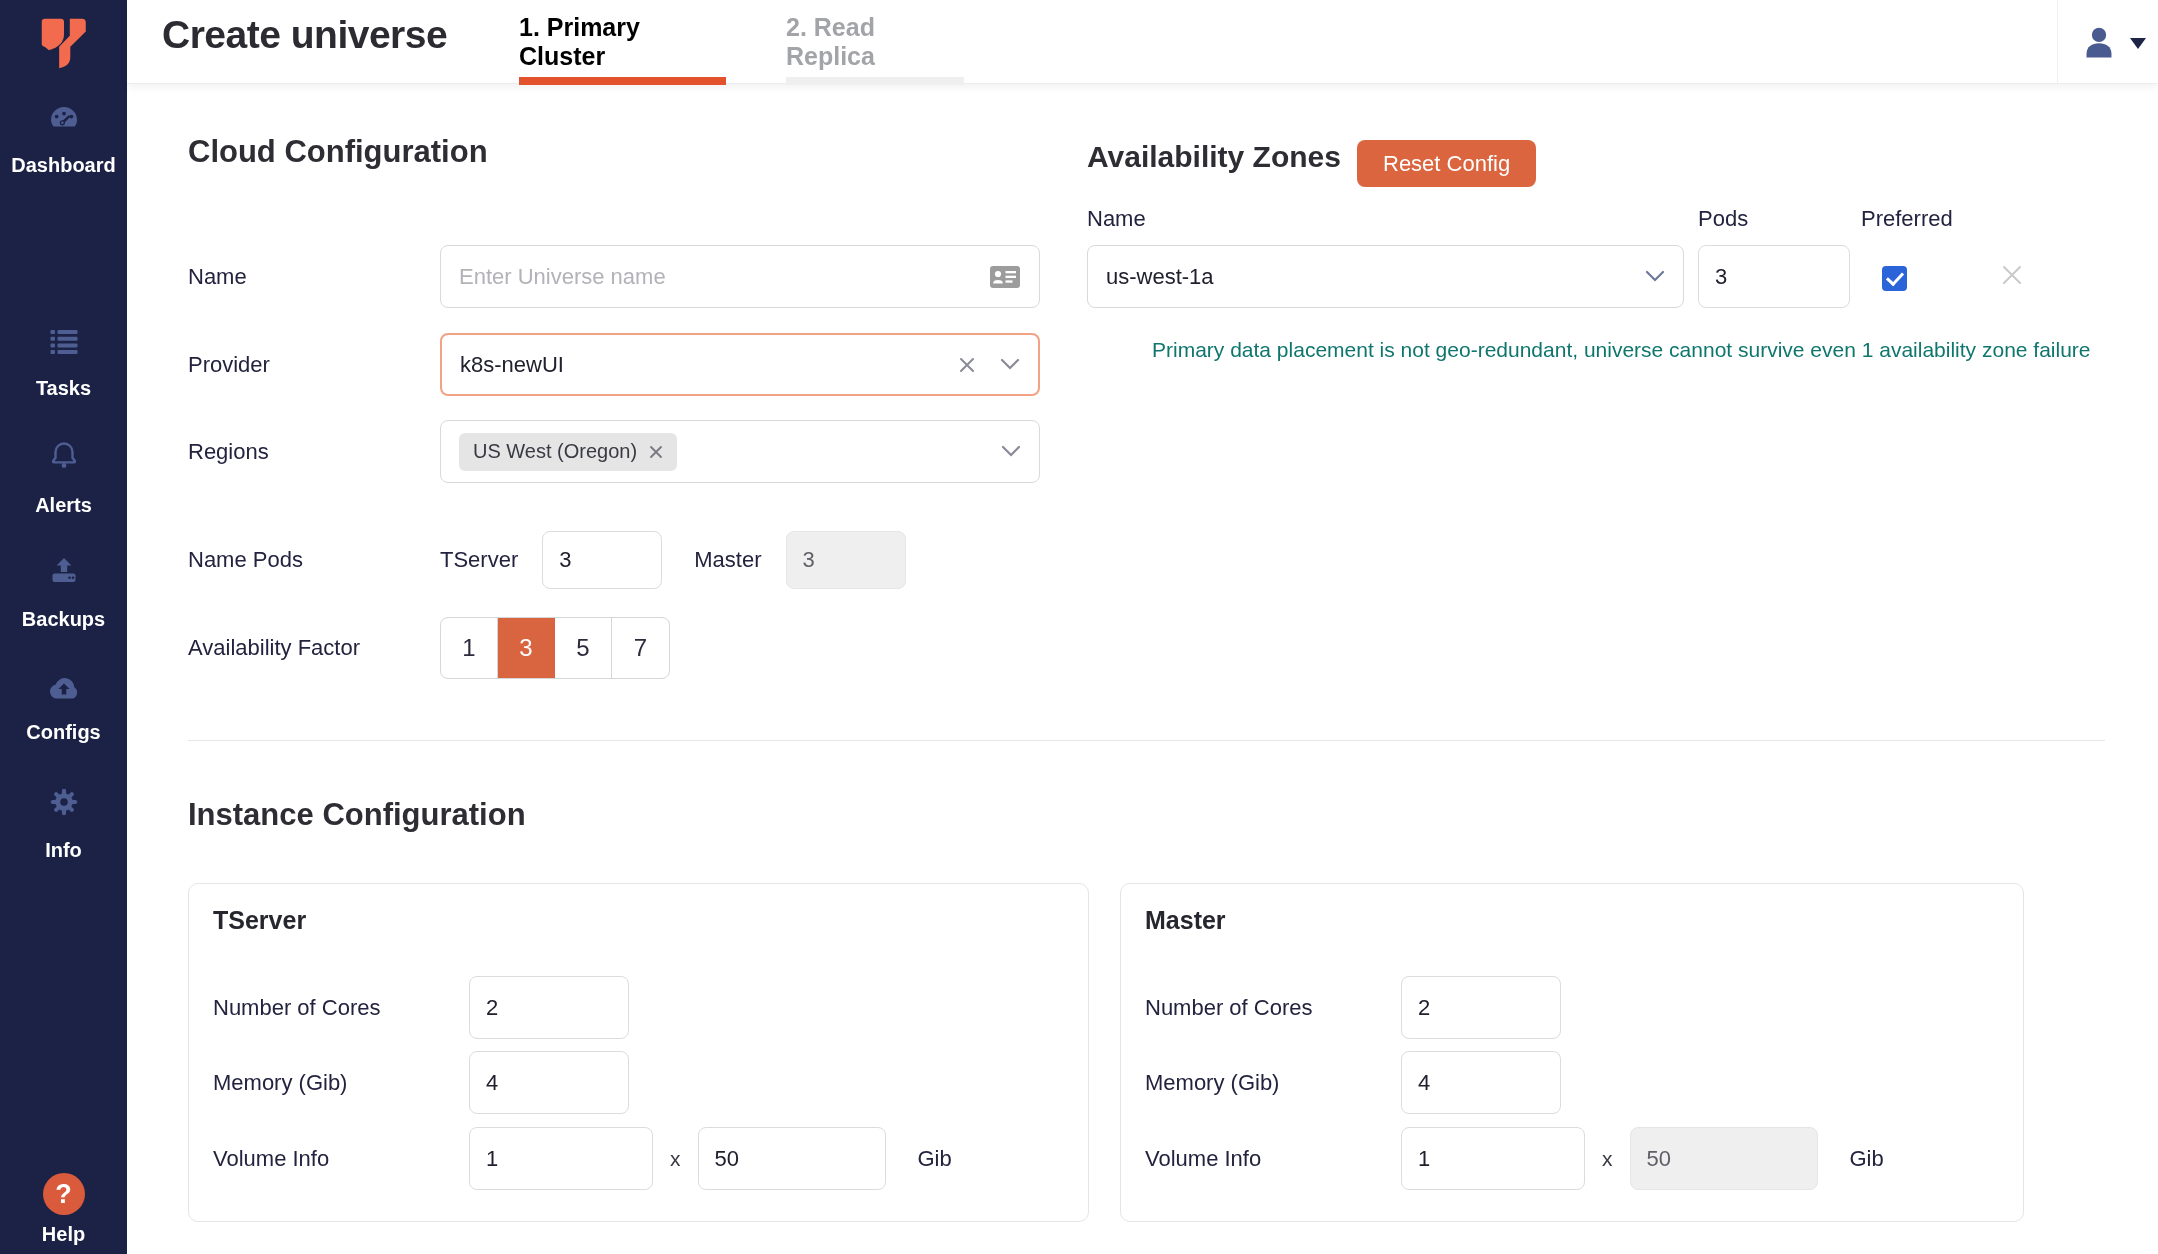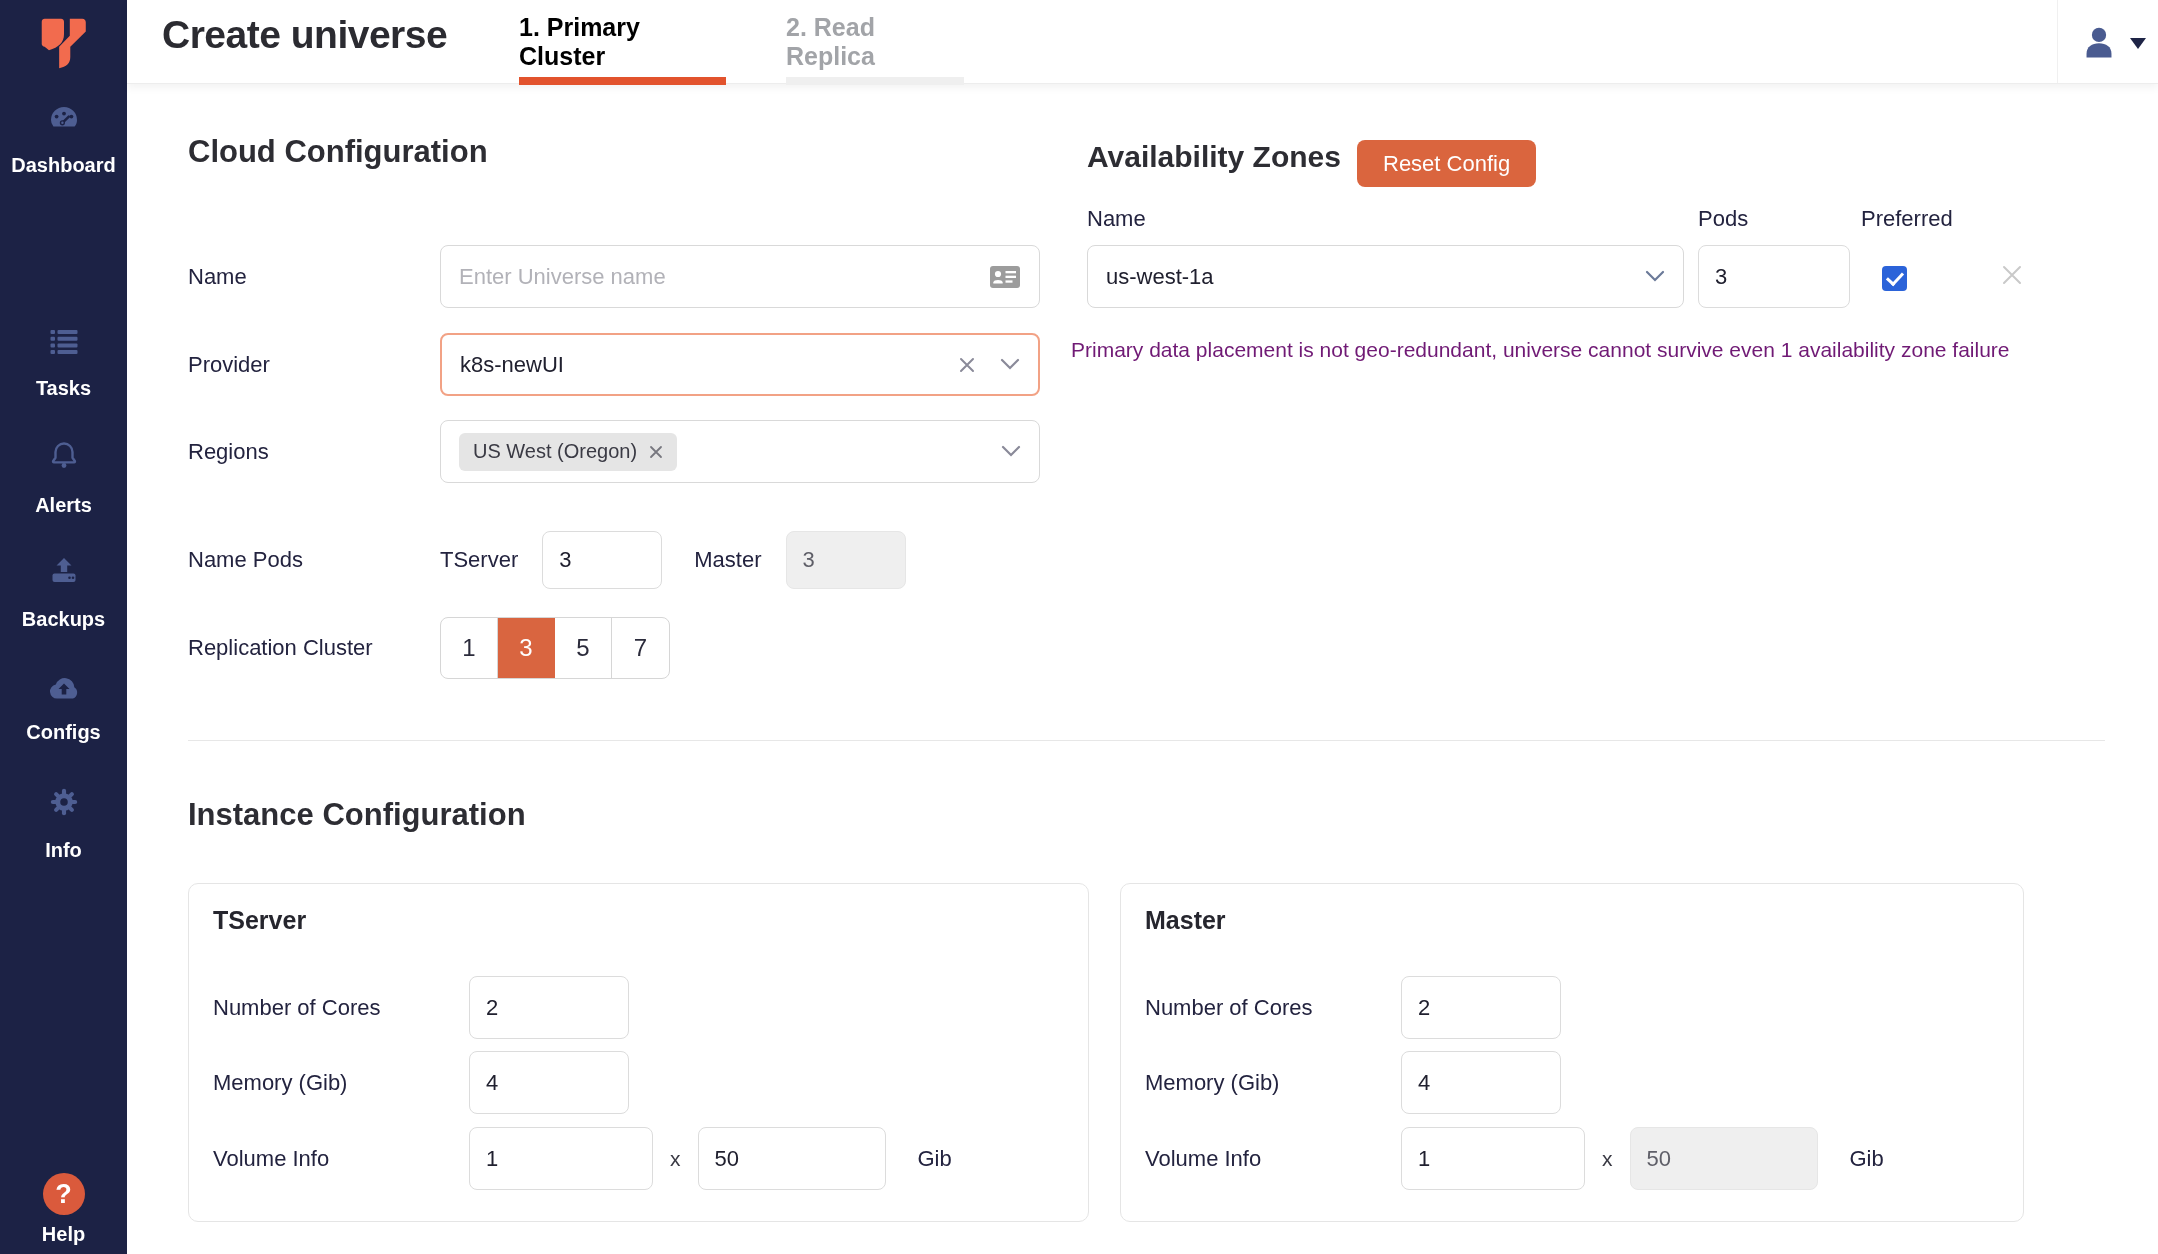--- a/index.html
+++ b/index.html
@@ -48,21 +48,21 @@
   .segmented { display:flex; height:62px; border:1px solid #D6D6D6; border-radius:8px; overflow:hidden; background:#fff; }
   .seg { width:57px; display:flex; align-items:center; justify-content:center; font-size:24px; color:#2B2B3B; border-right:1px solid #D6D6D6; cursor:pointer; }
   .seg:last-child { border-right:none; }
   .seg.selected { background:#D96540; border-color:#D96540; color:#fff; }
 
   
   .reset-btn { position:absolute; left:1357px; top:140px; height:47px; padding:0 26px; background:#DA653E; border:none; border-radius:8px; color:#fff; font-size:22px; font-family:"Liberation Sans",sans-serif; cursor:pointer; }
   .col-header { position:absolute; top:206px; font-size:22px; color:#23233F; }
   .checkbox { position:absolute; left:1882px; top:266px; width:25px; height:25px; border-radius:4px; background:#2B63D9; cursor:pointer; }
   .checkbox::after { content:""; position:absolute; left:8px; top:3px; width:7px; height:13px; border:solid #fff; border-width:0 3px 3px 0; transform:rotate(43deg); }
-  .warning-text { position:absolute; left:1071px; top:338px; width:940px; font-size:21px; color:#701a75; }
+  .warning-text { position:absolute; left:1152px; top:338px; width:940px; font-size:21px; color:#0f766e; }
 
   .h-divider { position:absolute; left:188px; top:740px; width:1917px; height:1px; background:#E7E7E7; }
 
   
   .card { position:absolute; top:883px; height:339px; background:#fff; border:1px solid #E5E5E5; border-radius:10px; }
   #card-tserver { left:188px; width:901px; }
   #card-master { left:1120px; width:904px; }
   .card-title { position:absolute; left:24px; top:22px; font-size:25px; font-weight:800; color:#26262E; }
   .card-row { position:absolute; left:24px; display:flex; align-items:center; }
   .card-label { width:256px; font-size:22px; color:#23233F; }
@@ -245,21 +245,21 @@
 
   <div class="row" style="left:188px; top:531px; height:58px; gap:0;">
     <span class="field-label">Name Pods</span>
     <span class="inline-label">TServer</span>
     <input class="box-input w120" style="margin-left: 24px;" type="text" value="3">
     <span class="inline-label" style="margin-left:32px;">Master</span>
     <input class="box-input w120 disabled" style="margin-left: 24px;" type="text" disabled="" value="3">
   </div>
 
   <div class="row" style="left:188px; top:617px; height:62px;">
-    <span class="field-label">Replication Cluster</span>
+    <span class="field-label">Availability Factor</span>
     <div class="segmented">
       <div class="seg">1</div>
       <div class="seg selected">3</div>
       <div class="seg">5</div>
       <div class="seg">7</div>
     </div>
   </div>
 
   <h2 class="section-title" style="left:1087px; top:140px; font-size:30px;">Availability Zones</h2>
   <button class="reset-btn">Reset Config</button>

